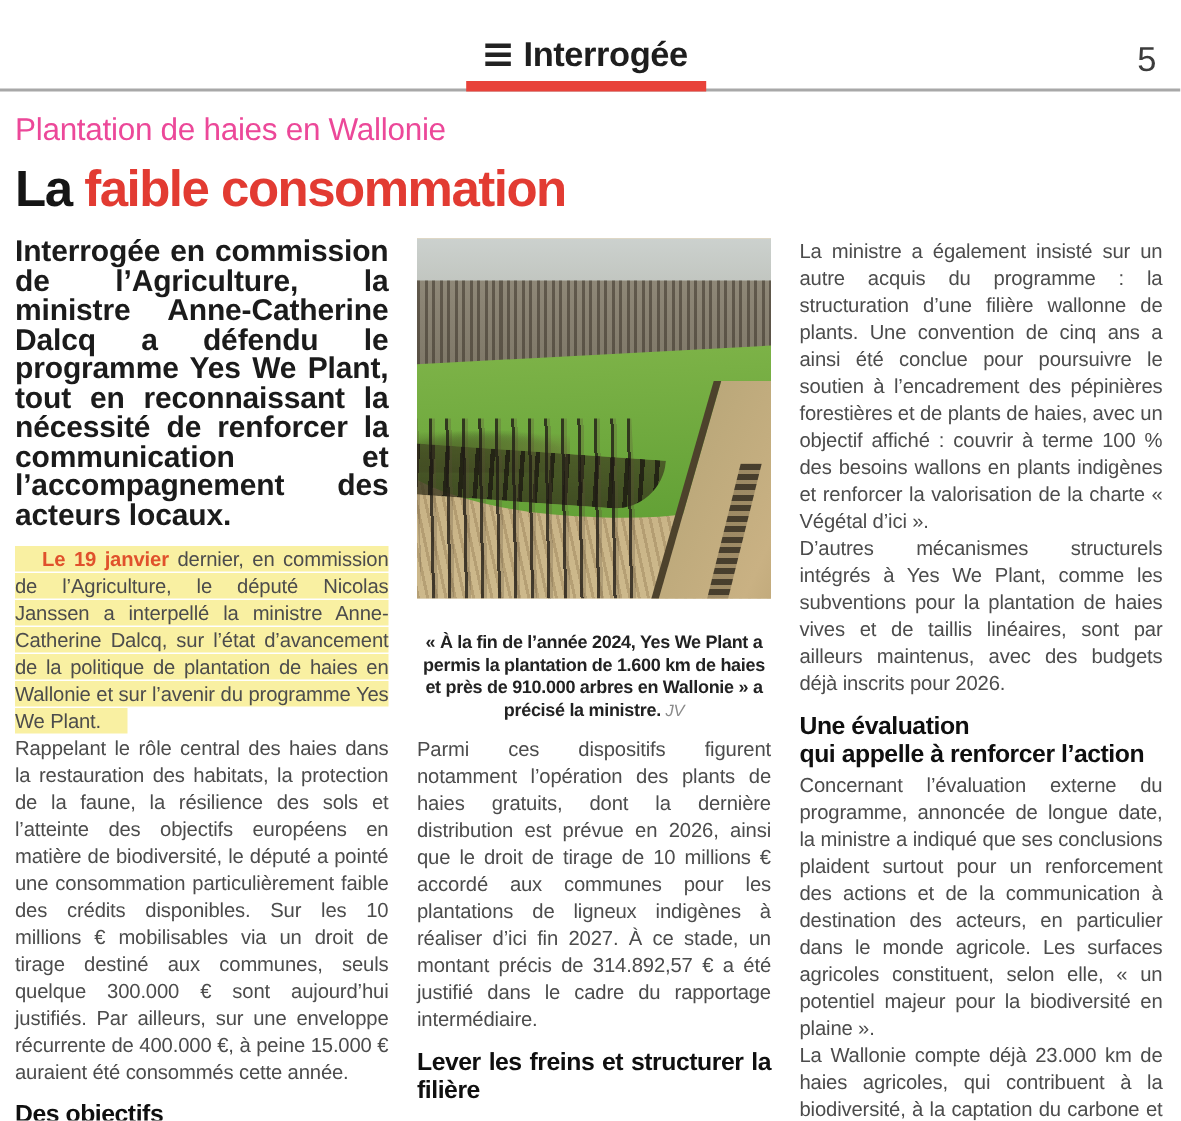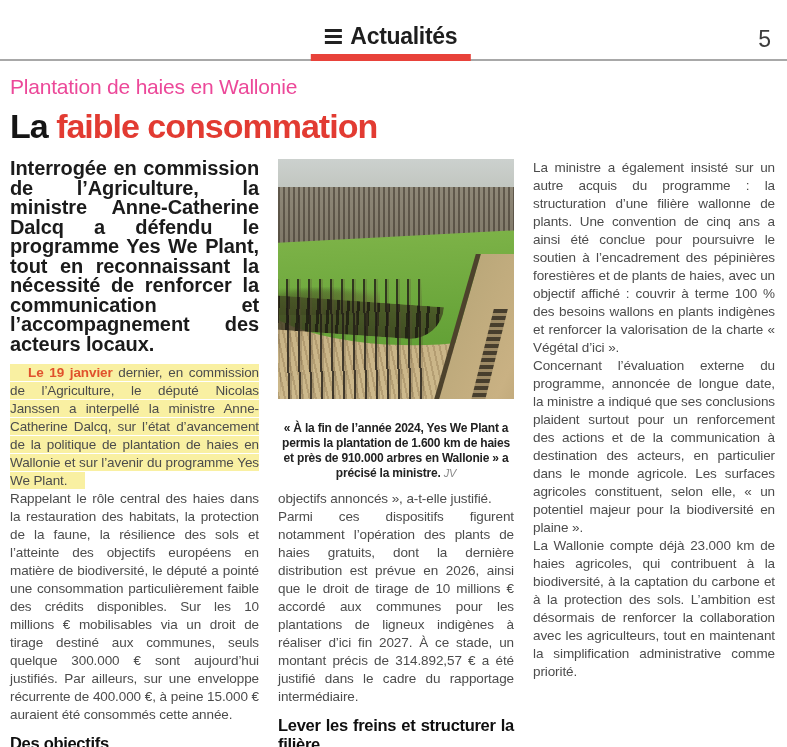--- a/index.html
+++ b/index.html
@@ -78,21 +78,21 @@
 </head>
 <body>
 
 <header class="pageheader">
   <div class="sectionwrap">
     <span class="menu-icon">
         <span></span>
         <span></span>
         <span></span>
       </span>
-    <span class="section-title">Actualités</span>
+    <span class="section-title">Interrogée</span>
   </div>
   <div class="redbar"></div>
   <span class="page-number">5</span>
 </header>
 
 <section class="arthead">
   <div class="kicker">Plantation de haies en Wallonie</div>
   <h1><span>La </span><span class="red">faible consommation</span><br>
   </h1>
 </section>
@@ -113,26 +113,27 @@
       <div class="ph-trees"></div>
       <div class="ph-mulch"></div>
       <div class="ph-field"></div>
       <div class="ph-dirt"></div>
       <div class="ph-shrubs"></div>
       <div class="ph-hedge"></div>
       <div class="ph-saplings"></div>
       <div class="ph-sapline"></div>
     </figure>
     <figcaption><span>« À la fin de l’année 2024, Yes We Plant a permis la plantation de 1.600 km de haies et près de 910.000 arbres en Wallonie » a précisé la ministre. </span><span class="credit">JV</span></figcaption>
-    <p class="body">objectifs annoncés », a-t-elle justifié.</p>
     <p class="body">Parmi ces dispositifs figurent notamment l’opération des plants de haies gratuits, dont la dernière distribution est prévue en 2026, ainsi que le droit de tirage de 10 millions € accordé aux communes pour les plantations de ligneux indigènes à réaliser d’ici fin 2027. À ce stade, un montant précis de 314.892,57 € a été justifié dans le cadre du rapportage intermédiaire.</p>
     <h2>Lever les freins et structurer la filière</h2>
 
   </div>
 
   <div class="col col3">
     <p class="body">La ministre a également insisté sur un autre acquis du programme : la structuration d’une filière wallonne de plants. Une convention de cinq ans a ainsi été conclue pour poursuivre le soutien à l’encadrement des pépinières forestières et de plants de haies, avec un objectif affiché : couvrir à terme 100 % des besoins wallons en plants indigènes et renforcer la valorisation de la charte « Végétal d’ici ».</p>
+    <p class="body">D’autres mécanismes structurels intégrés à Yes We Plant, comme les subventions pour la plantation de haies vives et de taillis linéaires, sont par ailleurs maintenus, avec des budgets déjà inscrits pour 2026.</p>
+    <h2><span>Une évaluation</span><br><span>qui appelle à renforcer l’action</span></h2>
     <p class="body">Concernant l’évaluation externe du programme, annoncée de longue date, la ministre a indiqué que ses conclusions plaident surtout pour un renforcement des actions et de la communication à destination des acteurs, en particulier dans le monde agricole. Les surfaces agricoles constituent, selon elle, « un potentiel majeur pour la biodiversité en plaine ».</p>
     <p class="body">La Wallonie compte déjà 23.000 km de haies agricoles, qui contribuent à la biodiversité, à la captation du carbone et à la protection des sols. L’ambition est désormais de renforcer la collaboration avec les agriculteurs, tout en maintenant la simplification administrative comme priorité.</p>
 
   </div>
 
 </div>
 
 </body></html>

